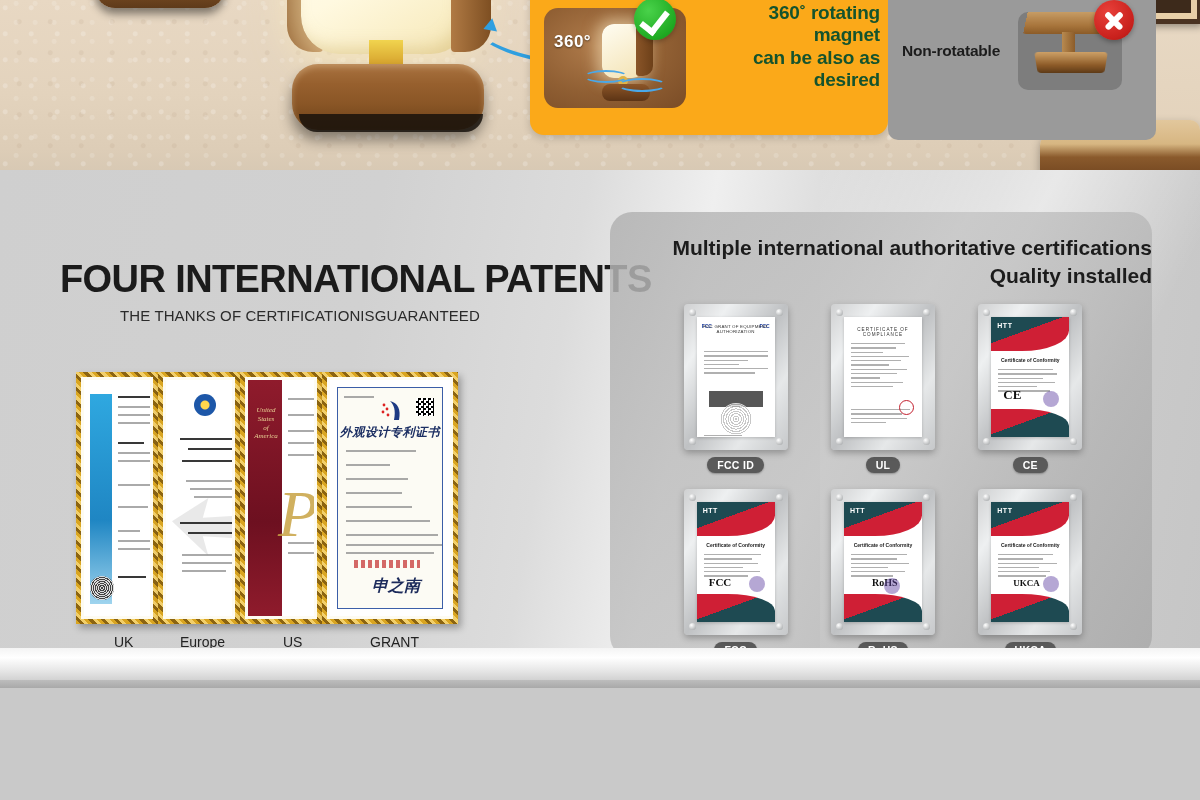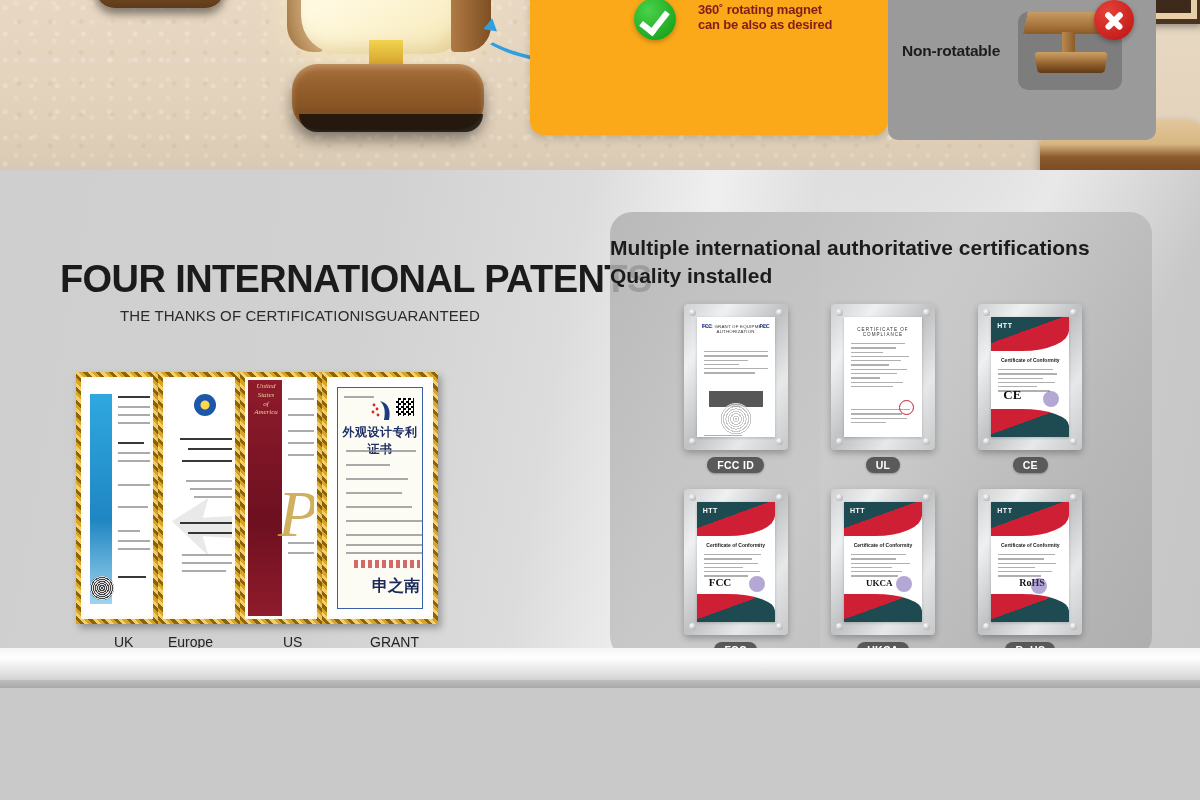--- a/index.html
+++ b/index.html
@@ -133,21 +133,21 @@
     background:radial-gradient(circle at 35% 30%, #49d24a, #1faa22 70%, #168a1a);
     border-radius:50%; box-shadow:0 2px 5px rgba(0,0,0,.25);
   }
   .check-badge::after{
     content:""; position:absolute; left:12px; top:8px; width:11px; height:22px;
     border-right:6px solid #fff; border-bottom:6px solid #fff;
     transform:rotate(38deg);
   }
   .callout-text{ position:absolute; left:168px; top:12px; width:182px; }
   .callout-title{
-    font-size:13px; font-weight:bold; color:#7f1d1d; line-height:1.18; letter-spacing:-.2px;
+    font-size:19px; font-weight:bold; color:#14532d; line-height:1.18; letter-spacing:-.2px;text-align:right;
   }
   .callout-body{
     margin-top:5px; font-size:13.5px; color:#2a2112; line-height:1.32;
   }
 
   
   .nonrot-panel{
     position:absolute; left:888px; top:-10px; width:268px; height:150px;
     background:#9a9a9a; border-radius:0 0 10px 10px;
   }
@@ -213,21 +213,21 @@
   
   .patent-row{ position:absolute; left:76px; top:372px; display:flex; }
   .patent-cert{
     width:82px; height:252px; position:relative;
     background:#fdfbf2;
     border:5px solid;
     border-image: repeating-linear-gradient(45deg,#d9a521 0 3px,#8c6410 3px 6px,#f2cf6a 6px 9px) 5;
     box-shadow:3px 4px 7px rgba(0,0,0,.3);
     overflow:hidden; flex:0 0 auto;
   }
-  .patent-cert.wide{ width:116px; }
+  .patent-cert.wide{ width:136px;font-style:italic; }
   .pc-inner{ position:absolute; inset:3px; background:#fff; overflow:hidden; }
 
   
   .uk-band{ position:absolute; left:6px; top:14px; width:22px; height:210px;
     background:linear-gradient(180deg,#2fa8e0,#1f86c3 60%,#9fd4ee); }
   .uk-seal{ position:absolute; left:6px; top:196px; width:24px; height:24px; border-radius:50%;
     background:repeating-radial-gradient(circle,#444 0 1px,#ddd 1px 2px); }
   .line{ position:absolute; background:#8d8d8d; height:1.6px; opacity:.75; }
   .line.dk{ background:#222; height:2.2px; opacity:.9; }
 
@@ -235,21 +235,21 @@
   .eu-stars{ position:absolute; right:16px; top:14px; width:22px; height:22px; border-radius:50%;
     background:radial-gradient(circle,#ffd84d 0 4px,#1d57a8 5px 11px);
   }
   .eu-arrow{ position:absolute; left:6px; top:118px; width:70px; height:58px; opacity:.22;
     background:#9a9a9a;
     clip-path:polygon(0 40%,52% 0,44% 34%,100% 30%,100% 70%,44% 66%,52% 100%);
   }
   
   .us-band{ position:absolute; left:0; top:0; width:34px; height:100%;
     background:linear-gradient(180deg,#8f1b2c,#6d1020 60%,#8f1b2c); }
-  .us-script{ position:absolute; left:3px; top:2px; width:30px; font-size:7px; color:#e8cf93;
+  .us-script{ position:absolute; left:3px; top:26px; width:30px; font-size:7px; color:#e8cf93;
     font-family:"Liberation Serif", serif; font-style:italic; line-height:1.25; text-align:center; }
   .us-P{ position:absolute; left:30px; top:96px; font-size:66px; color:#c8a344;
     font-family:"Liberation Serif", serif; font-style:italic; opacity:.85; }
   
   .cn-inner{ position:absolute; inset:7px; border:1.6px solid #3b5ea8; background:#fcfbf4; overflow:hidden; }
   .cn-logo{ position:absolute; left:50%; top:12px; transform:translateX(-50%); width:28px; height:22px; }
   .cn-title{ position:absolute; left:0; right:0; top:36px; text-align:center;
     font-size:12px; font-weight:bold; color:#1c2f63; letter-spacing:.5px; }
   .cn-qr{ position:absolute; right:8px; top:10px; width:18px; height:18px;
     background:repeating-conic-gradient(#000 0 25%, #fff 0 50%) 0 0/5px 5px; }
@@ -262,21 +262,21 @@
     position:absolute; font-size:14px; color:#232323; white-space:nowrap;
   }
 
   
   .cert-panel{
     position:absolute; left:610px; top:212px; width:542px; height:446px;
     background:linear-gradient(120deg, rgba(178,178,178,.85) 0%, rgba(196,196,196,.8) 45%, rgba(170,170,170,.85) 100%);
     border-radius:22px;
   }
   .cert-title{
-    position:absolute; left:0; right:0; top:22px; text-align:left;
+    position:absolute; left:0; right:0; top:22px; text-align:right;
     font-size:21px; font-weight:bold; color:#1c1c1c; line-height:1.33;
   }
   .cert-grid{
     position:absolute; left:52px; top:92px; width:442px;
     display:grid; grid-template-columns:repeat(3,1fr); row-gap:16px; justify-items:center;
   }
   .frame{
     position:relative; width:104px; height:146px;
     background:linear-gradient(125deg,#cfd0d1 0%,#eef0f1 22%,#bfc1c3 50%,#e6e8e9 74%,#c6c8ca 100%);
     border-radius:4px; box-shadow:0 3px 7px rgba(0,0,0,.28);
@@ -373,20 +373,29 @@
       <div class="shade-wood-r"></div>
       <div class="neck"></div>
       <div class="base"></div>
       <div class="base-shadow"></div>
 
       <div class="rot-arc arc-2"></div>
       <div class="arrow-head" style="left:218px;top:112px;transform:rotate(160deg);"></div>
     </div>
 
     <div class="callout">
+      <div class="thumb-rot">
+        <div class="mini-shade"></div>
+        <div class="mini-wood"></div>
+        <div class="mini-knob"></div>
+        <div class="mini-base"></div>
+        <div class="ring ring-a"></div>
+        <div class="ring ring-b"></div>
+        <div class="lbl">360°</div>
+      </div>
       <div class="check-badge"></div>
       <div class="callout-text">
         <div class="callout-title">
           <div>360˚ rotating magnet</div>
           <div>can be also as desired</div>
         </div>
       </div>
     </div>
 
     <div class="nonrot-panel">
@@ -489,21 +498,21 @@
           <div class="line" style="left:8px;top:164px;width:88px;"></div>
           <div class="cn-stamp"></div>
           <div class="cn-sign">申之南</div>
         </div>
       </div>
     </div>
   </div>
 
   <div class="patent-labels">
     <span style="left:38px;">UK</span>
-    <span style="left:92px;text-align:right;">Europe</span>
+    <span style="left:104px;text-align:right;">Europe</span>
     <span style="left:207px;">US</span>
     <span style="left:294px;">GRANT</span>
   </div>
 
   <div class="cert-panel">
     <div class="cert-title">
       <div>Multiple international authoritative certifications</div>
       <div>Quality installed</div>
     </div>
 
@@ -626,59 +635,59 @@
         <div class="frame">
           <div class="stud s-tl"></div>
           <div class="stud s-tr"></div>
           <div class="stud s-bl"></div>
           <div class="stud s-br"></div>
           <div class="sheet">
             <div class="htt-swoosh-top"></div>
             <div class="htt-logo">HTT</div>
             <div class="conf-title">Certificate of Conformity</div>
             <div class="sh-lines" style="top:52px;">
-              <i style="width:86%"></i>
-                <i style="width:70%"></i>
-                <i style="width:92%"></i>
-              <i style="width:64%"></i>
-                <i style="width:80%"></i>
-                <i style="width:74%"></i>
-            </div>
-            <div class="conf-mark" style="font-size:9px;left:22px;">UKCA</div>
-            <div class="purple-stamp"></div>
+              <i style="width:88%"></i>
+                <i style="width:72%"></i>
+                <i style="width:90%"></i>
+              <i style="width:58%"></i>
+                <i style="width:84%"></i>
+                <i style="width:66%"></i>
+            </div>
+            <div class="conf-mark" style="font-size:10px;left:28px;">RoHS</div>
+            <div class="purple-stamp" style="right:22px;bottom:28px;"></div>
             <div class="htt-swoosh-bot"></div>
           </div>
         </div>
-        <div class="badge-lbl">UKCA</div>
+        <div class="badge-lbl">RoHS</div>
       </div>
 
       <div class="cert-cell">
         <div class="frame">
           <div class="stud s-tl"></div>
           <div class="stud s-tr"></div>
           <div class="stud s-bl"></div>
           <div class="stud s-br"></div>
           <div class="sheet">
             <div class="htt-swoosh-top"></div>
             <div class="htt-logo">HTT</div>
             <div class="conf-title">Certificate of Conformity</div>
             <div class="sh-lines" style="top:52px;">
-              <i style="width:88%"></i>
-                <i style="width:72%"></i>
-                <i style="width:90%"></i>
-              <i style="width:58%"></i>
-                <i style="width:84%"></i>
-                <i style="width:66%"></i>
-            </div>
-            <div class="conf-mark" style="font-size:10px;left:28px;">RoHS</div>
-            <div class="purple-stamp" style="right:22px;bottom:28px;"></div>
+              <i style="width:86%"></i>
+                <i style="width:70%"></i>
+                <i style="width:92%"></i>
+              <i style="width:64%"></i>
+                <i style="width:80%"></i>
+                <i style="width:74%"></i>
+            </div>
+            <div class="conf-mark" style="font-size:9px;left:22px;">UKCA</div>
+            <div class="purple-stamp"></div>
             <div class="htt-swoosh-bot"></div>
           </div>
         </div>
-        <div class="badge-lbl">RoHS</div>
+        <div class="badge-lbl">UKCA</div>
       </div>
 
     </div>
   </div>
 
   <div class="shelf"></div>
   <div class="shelf-lip"></div>
 
 
 </div>

